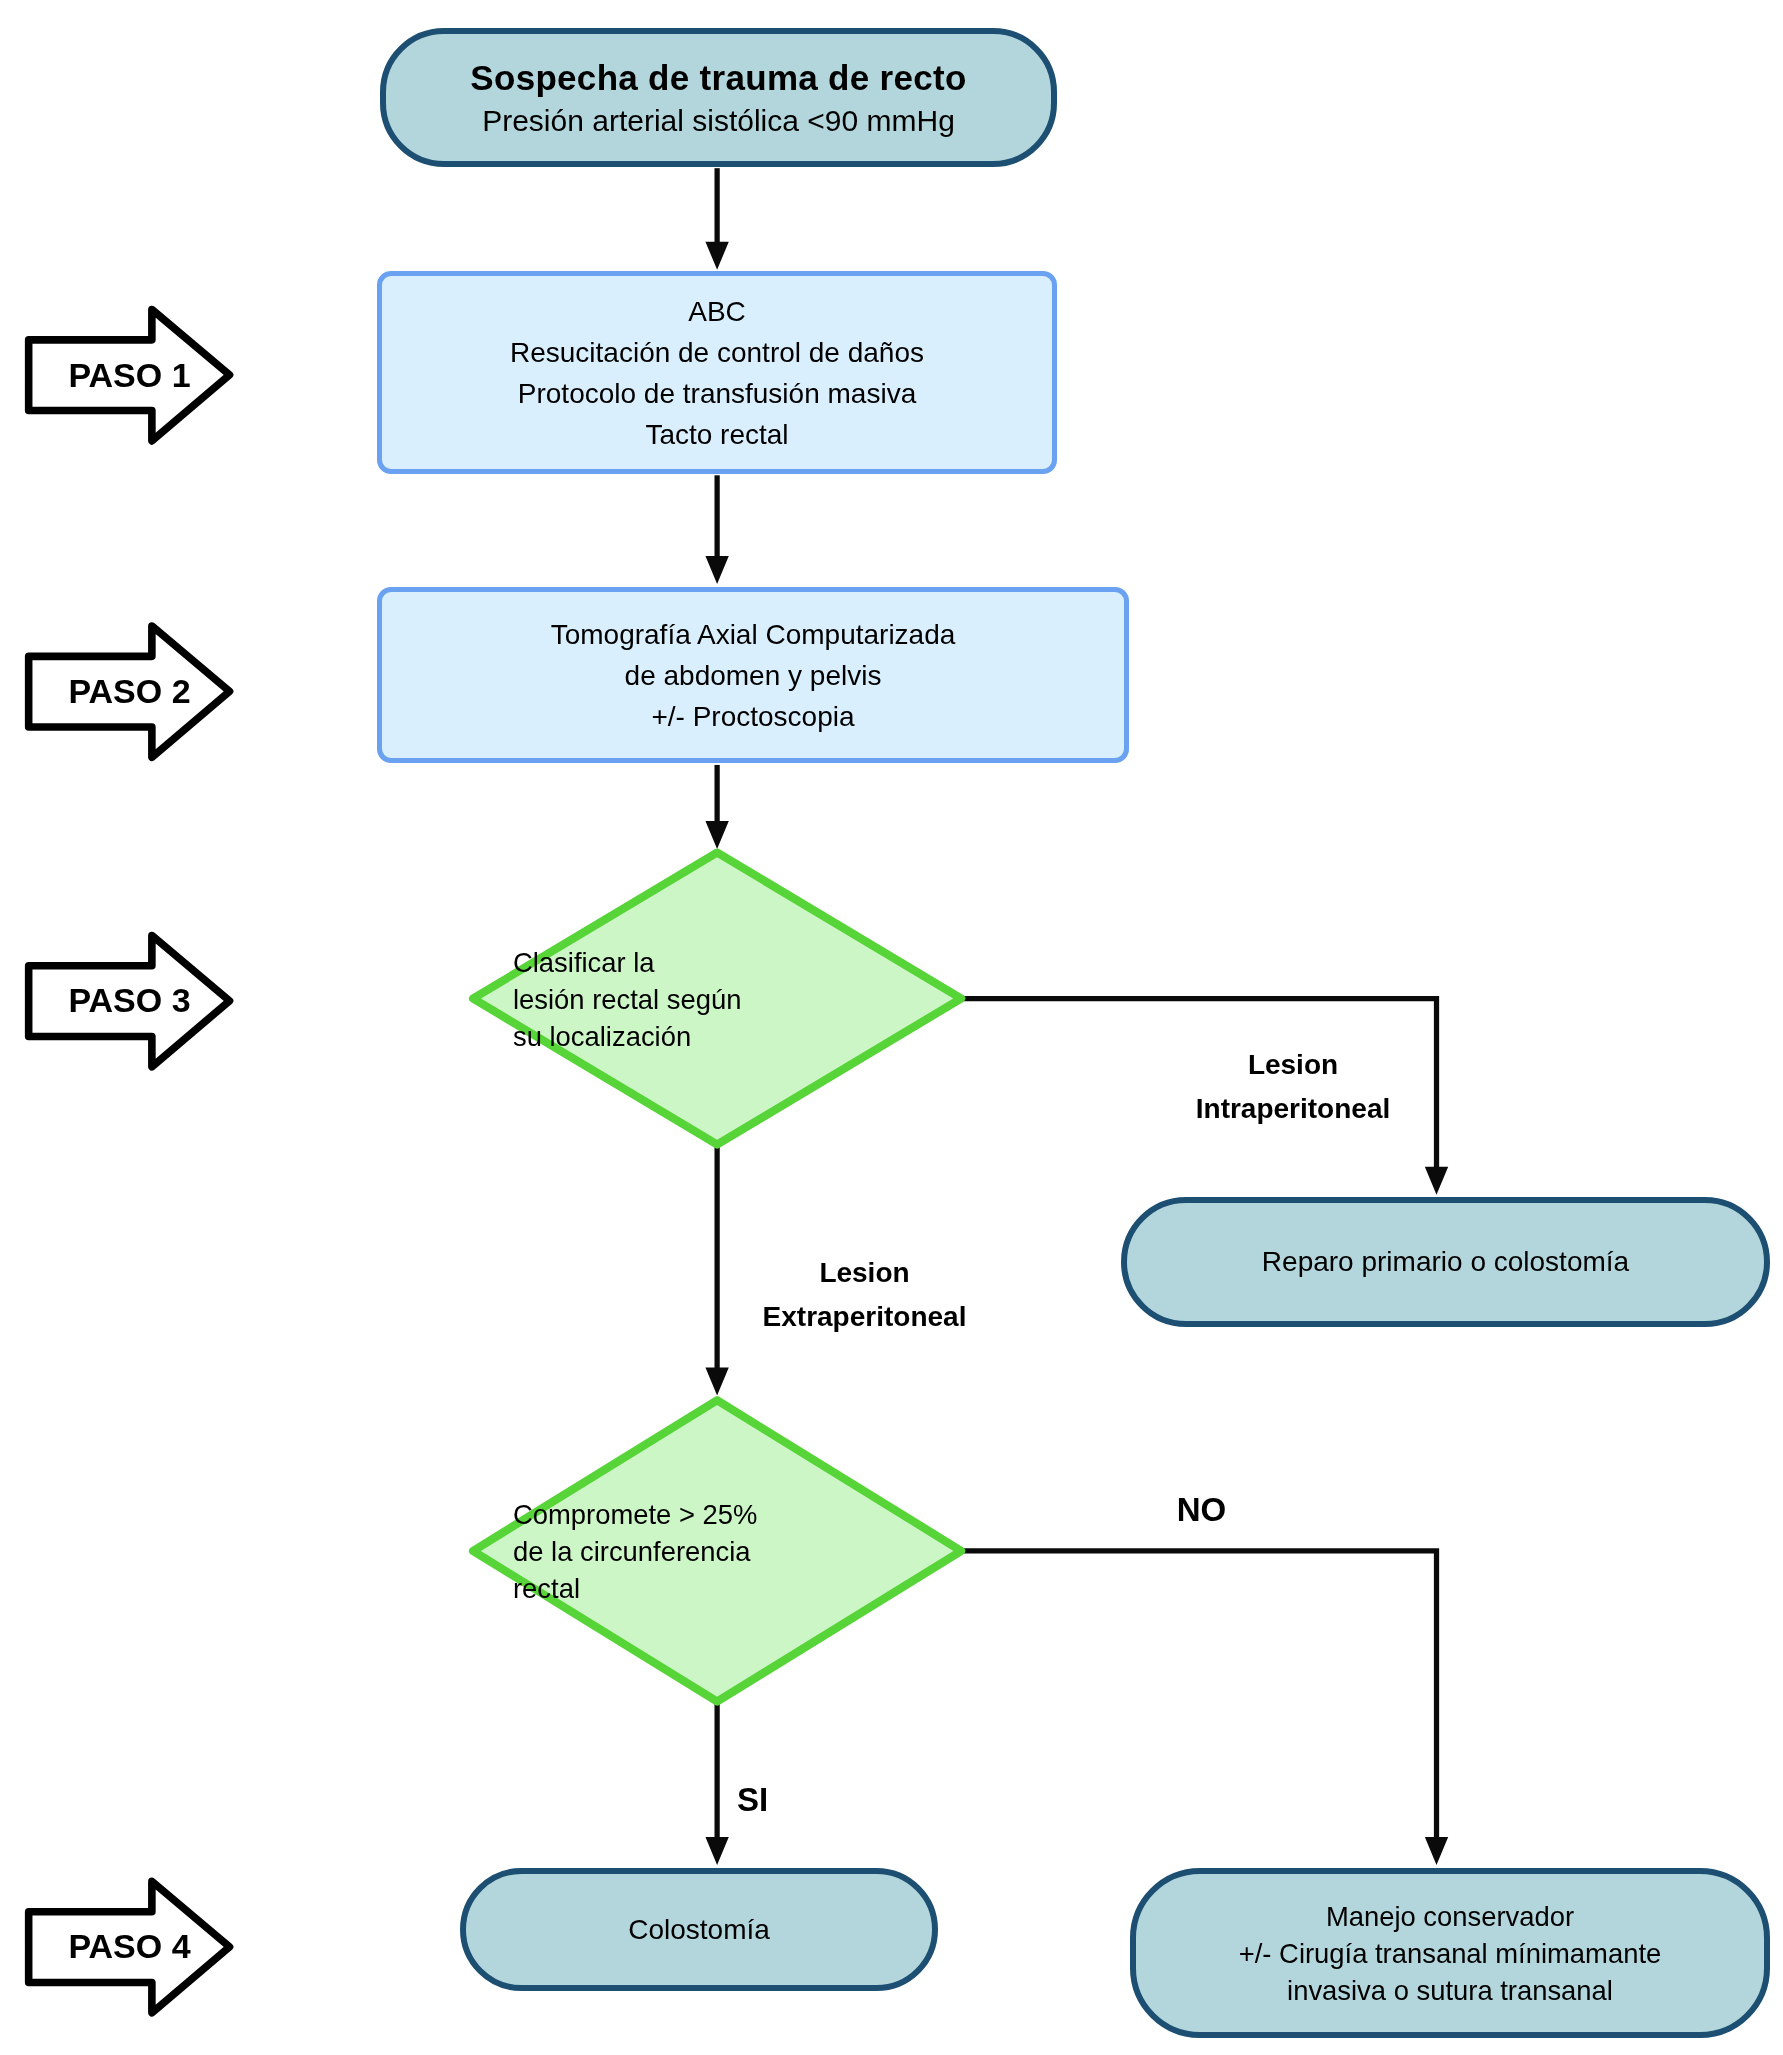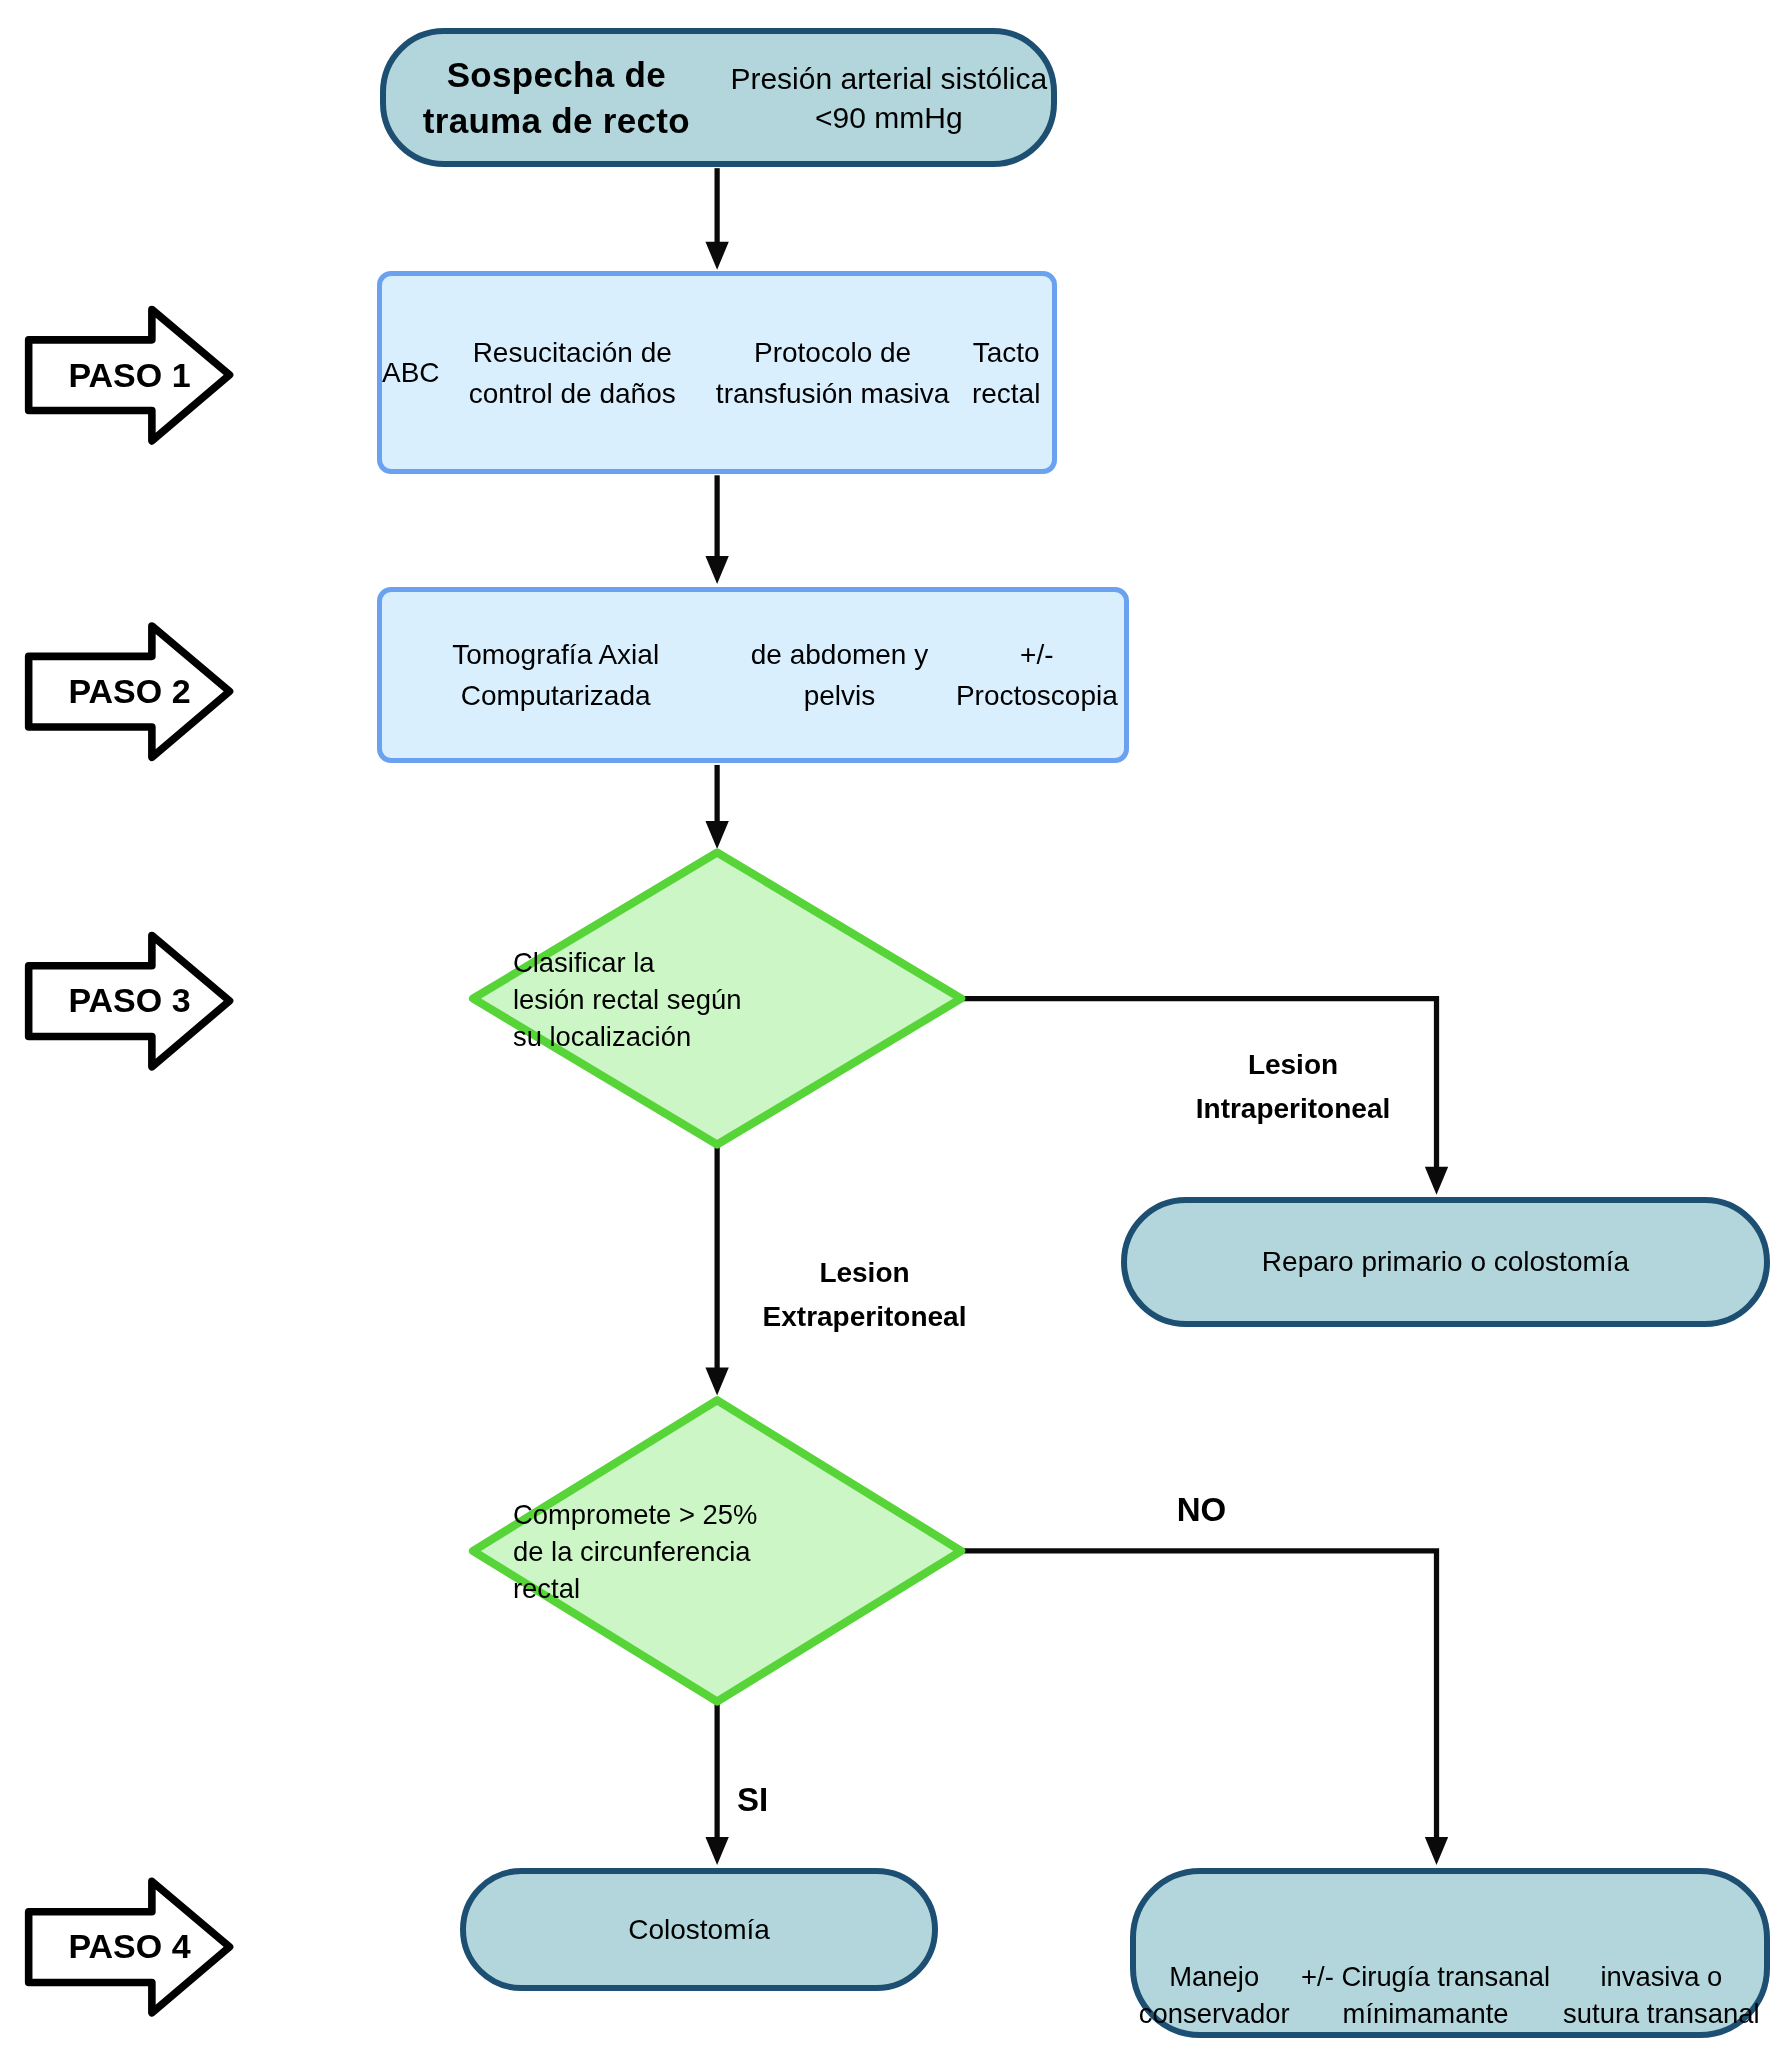--- a/index.html
+++ b/index.html
@@ -20,21 +20,21 @@
     position: absolute;
     left: 0;
     top: 0;
     width: 1784px;
     height: 2056px;
   }
   .node {
     position: absolute;
     box-sizing: border-box;
     display: flex;
-    flex-direction: row;
+    flex-direction: column;
     justify-content: center;
     align-items: center;
     text-align: center;
   }
   .terminal {
     background: #b2d6dc;
     border: 6.4px solid #1d4f72;
   }
   .process {
     background: #d9effd;
@@ -178,20 +178,20 @@
   <div class="yn-label" style="left:729px; top:1782px; width:47px;">SI</div>
 
   <div class="node terminal" style="left:1121px; top:1197px; width:649px; height:130px; border-radius:65px;justify-content:center;">
     <div class="terminal-line">Reparo primario o colostomía</div>
   </div>
 
   <div class="node terminal" style="left:460px; top:1868px; width:478px; height:123px; border-radius:83px;">
     <div class="terminal-line">Colostomía</div>
   </div>
 
-  <div class="node terminal" style="left:1130px; top:1868px; width:640px; height:170px; border-radius:70px;align-items:flex-end;">
+  <div class="node terminal" style="left:1130px; top:1868px; width:640px; height:170px; border-radius:70px;">
     <div class="terminal-multi-line">Manejo conservador</div>
     <div class="terminal-multi-line">+/- Cirugía transanal mínimamante</div>
     <div class="terminal-multi-line">invasiva o sutura transanal</div>
   </div>
 
 </div>
 
 
 </body></html>

